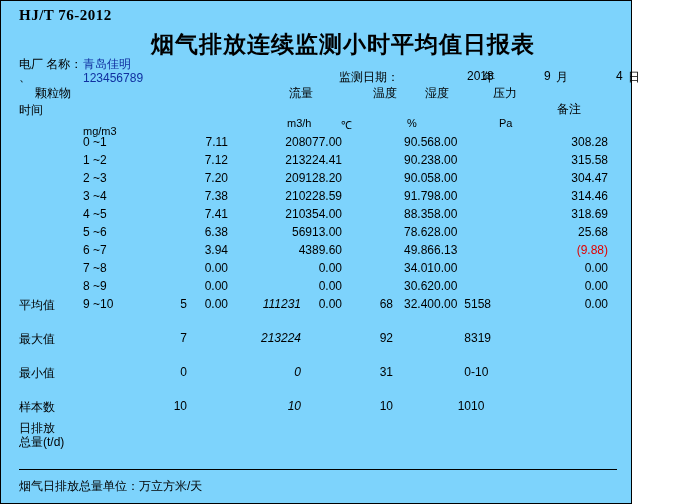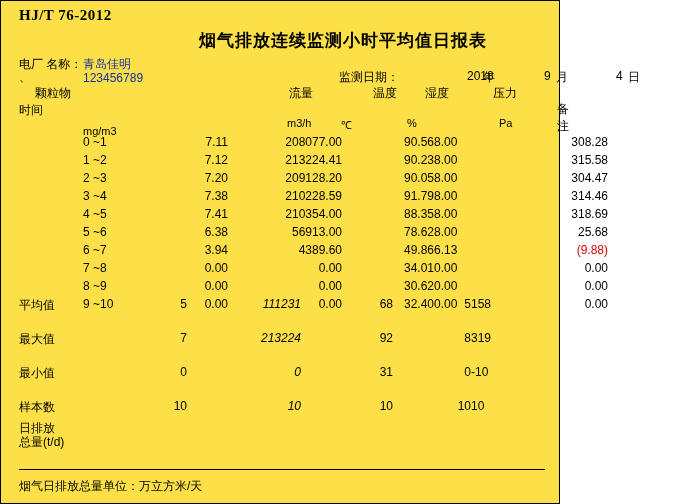--- a/index.html
+++ b/index.html
@@ -9,43 +9,43 @@
   body {
     width: 684px;
     height: 504px;
     background: #ffffff;
     font-family: "Liberation Sans", sans-serif;
     color: #000000;
     overflow: hidden;
   }
   .page {
     position: relative;
-    width: 560px;
+    width: 632px;
     height: 504px;
     box-sizing: border-box;
     border: 1px solid #000;
-    background: #fde047;
+    background: #7dd3fc;
   }
   .std-code {
     position: absolute;
     left: 18px;
     top: 6px;
     font-family: "Liberation Serif", serif;
     font-size: 15px;
     font-weight: bold;
     letter-spacing: 0.5px;
   }
   .doc-title {
     position: absolute;
     left: 0;
     top: 28px;
     width: 684px;
     text-align: center;
     font-family: "Liberation Serif", serif;
-    font-size: 17px;
+    font-size: 23px;
     font-weight: bold;
     letter-spacing: 1px;
   }
   .hdr-line {
     position: absolute;
     font-size: 12px;
   }
   .plant-label { left: 18px; top: 55px; }
   .plant-value { left: 82px; top: 55px; color: #1030a0; }
   .plant-tick { left: 18px; top: 68px; font-size: 12px; }

